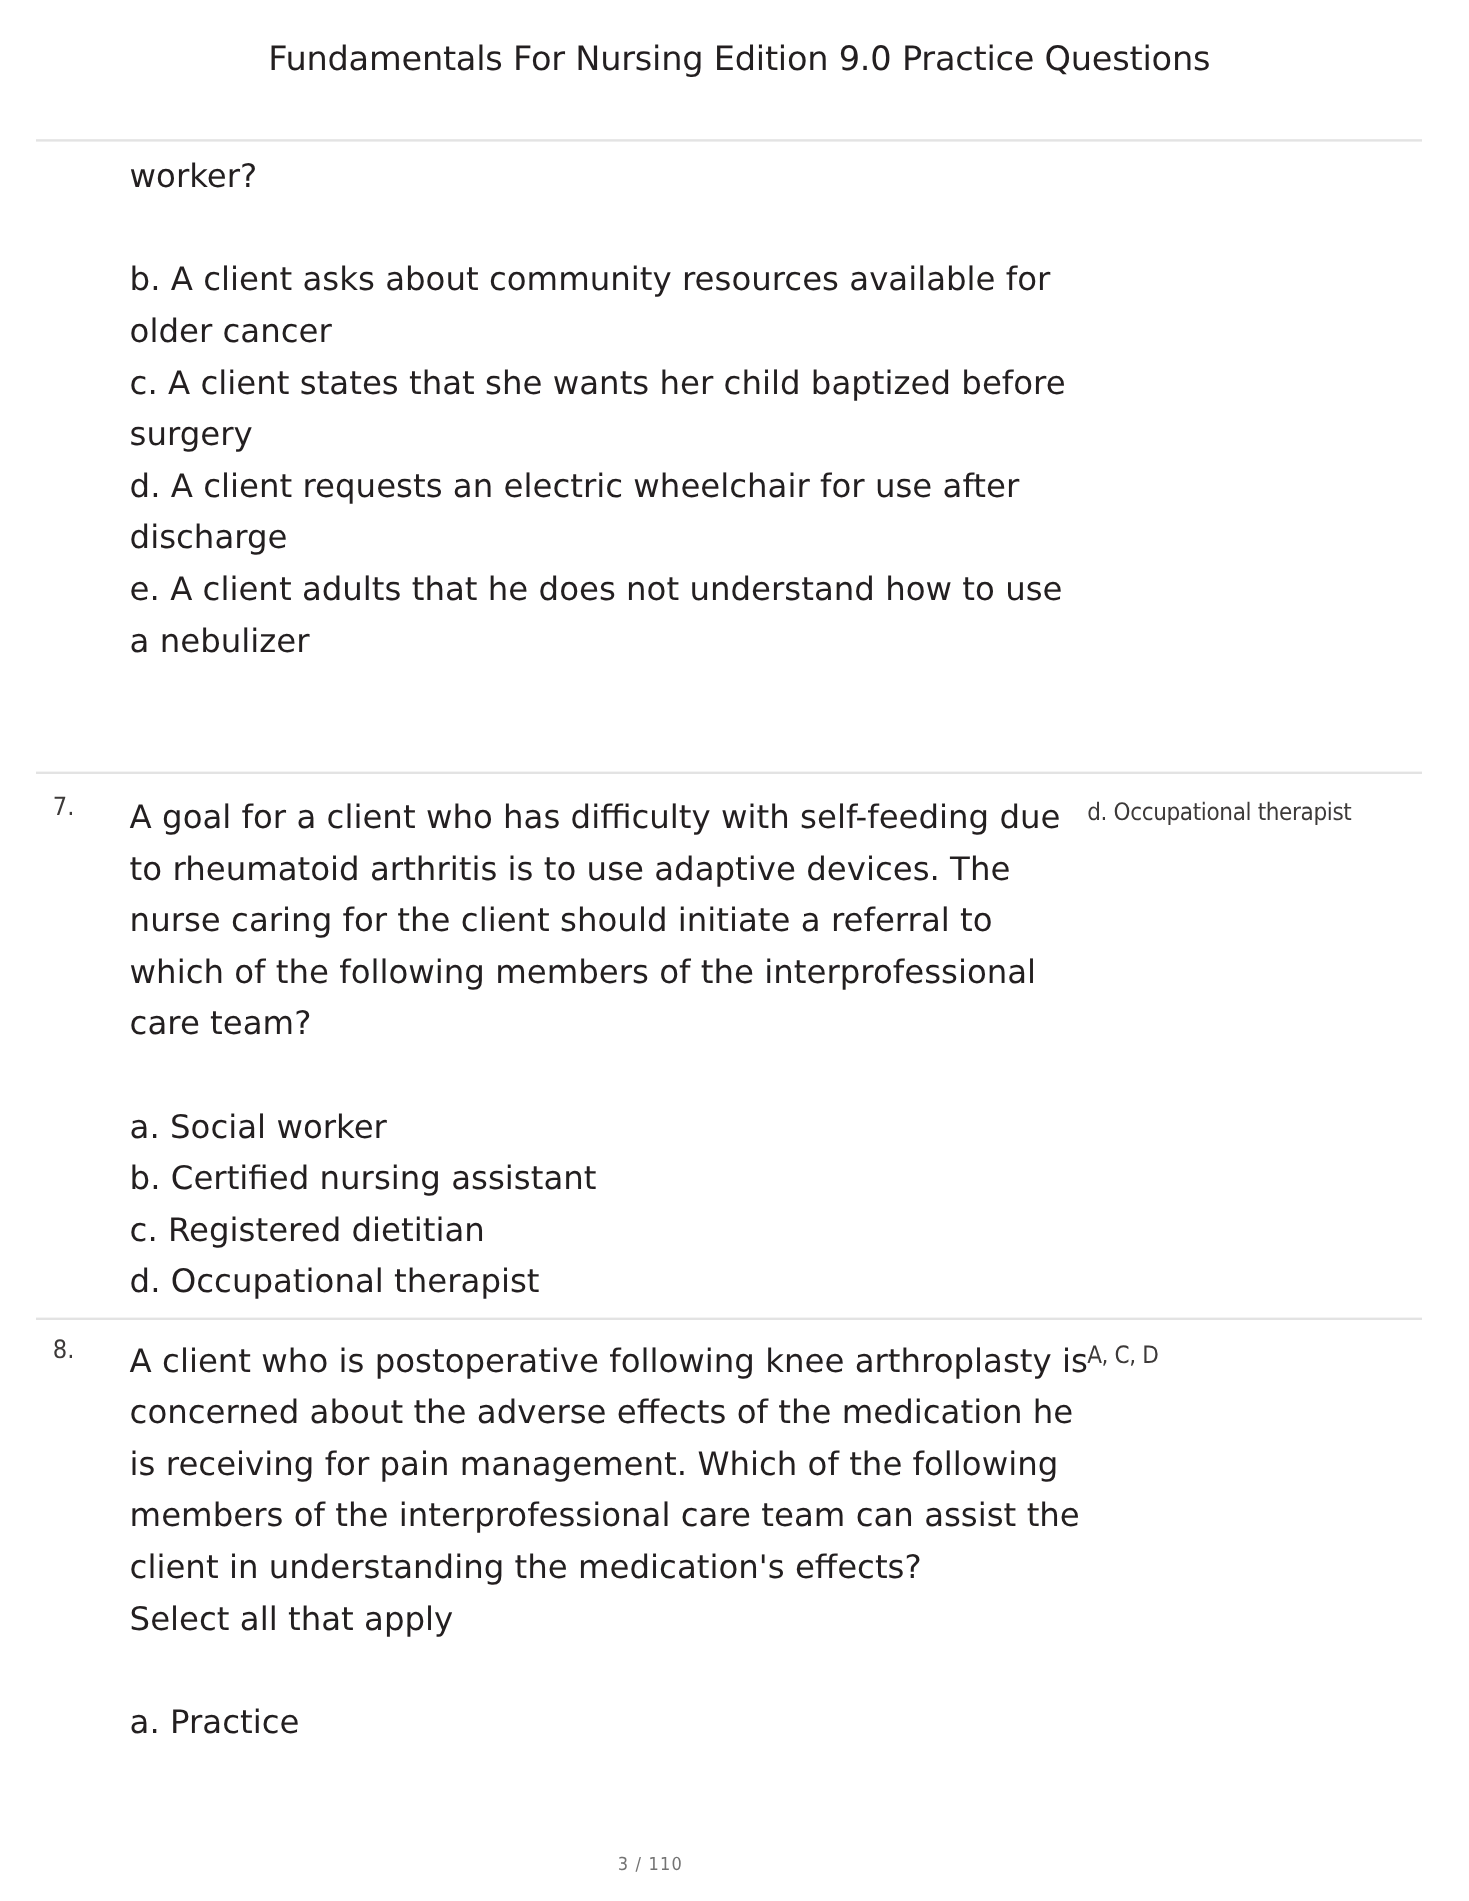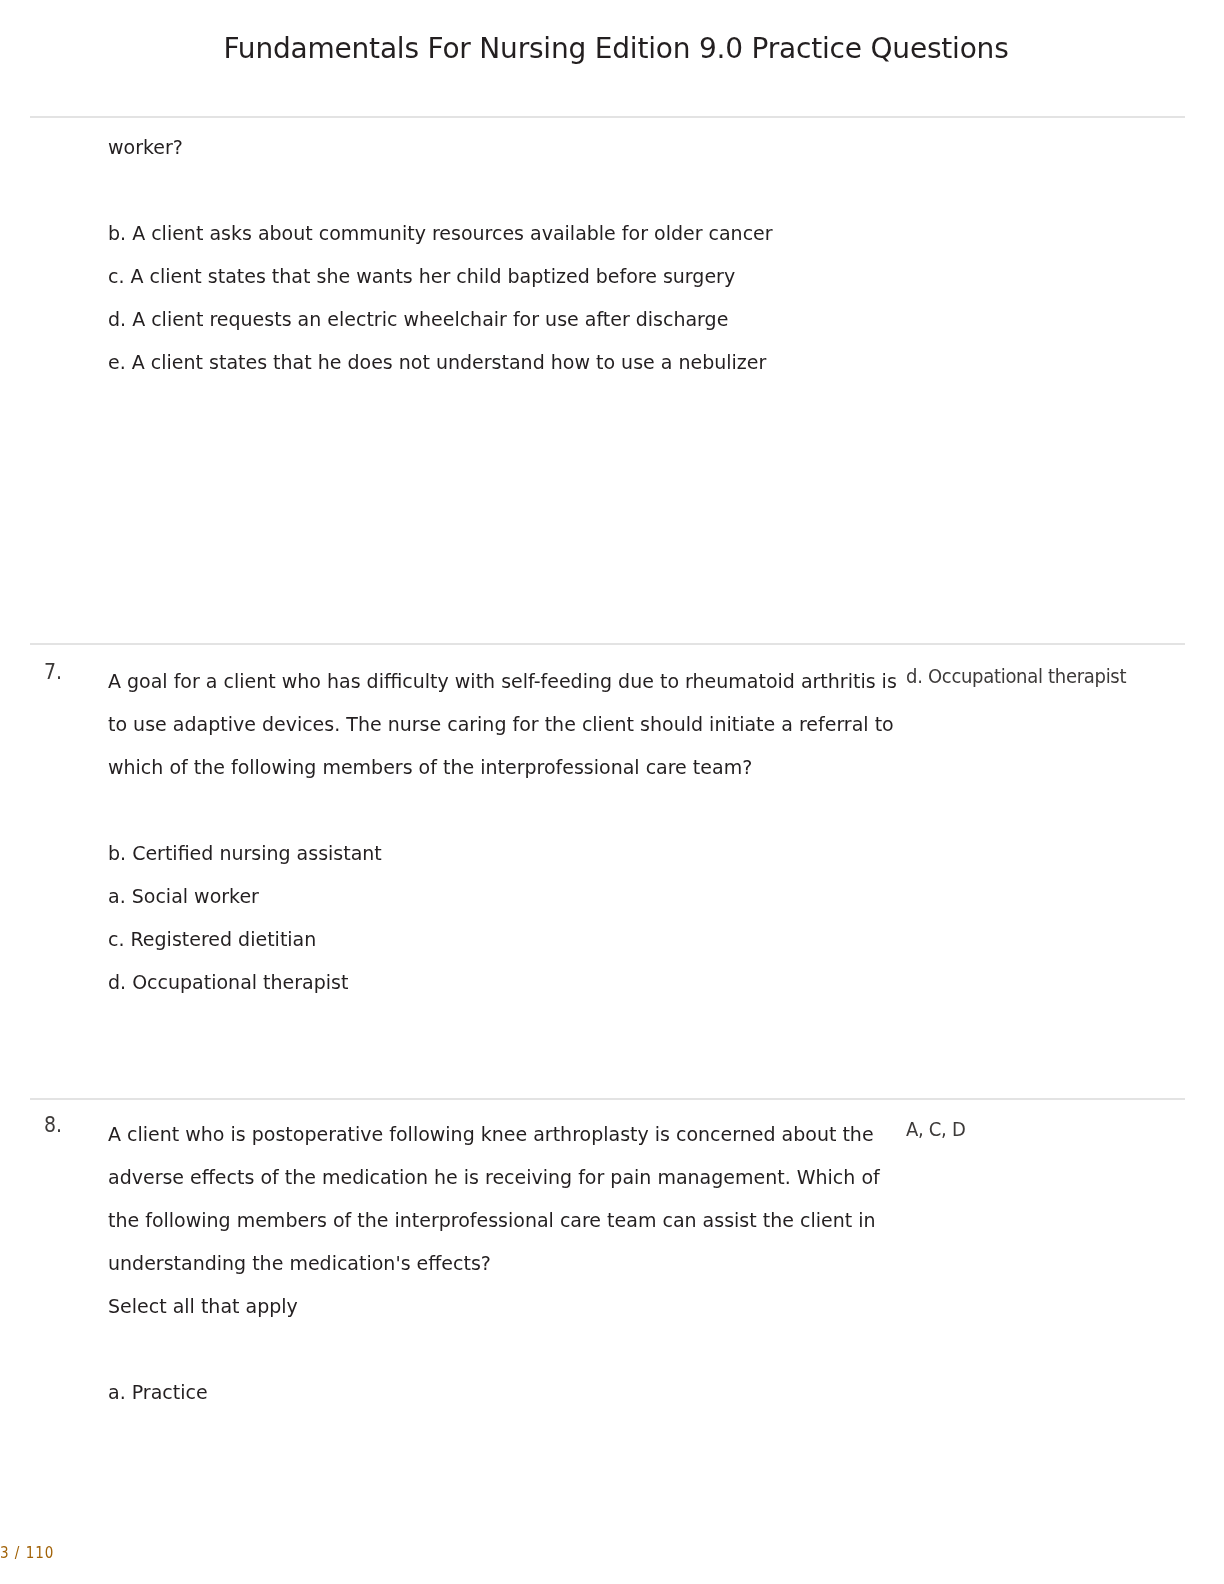--- a/index.html
+++ b/index.html
@@ -52,21 +52,21 @@
     text-align: left;
     font-size: 21px;
     color: #3d3a39;
     font-family: "DejaVu Sans Condensed", "DejaVu Sans", sans-serif;
   }
   .qbody {
     position: absolute;
     left: 78px;
     top: 0;
     width: 800px;
-    font-size: 19px;
+    font-size: 27px;
     line-height: 43px;
     color: #231f20;
   }
   .qbody p {
     margin: 0;
   }
   .spacer {
     height: 43px;
   }
   .answer {
@@ -78,56 +78,56 @@
     line-height: 28px;
     color: #3d3a39;
     font-family: "DejaVu Sans Condensed", "DejaVu Sans", sans-serif;
     letter-spacing: -0.3px;
   }
   .footer {
     position: absolute;
     bottom: 22px;
     left: 0;
     width: 1084px;
-    text-align: left;
+    text-align: center;
     font-size: 15px;
-    color: #a16207;
+    color: #737373;
     font-family: "DejaVu Sans Condensed", "DejaVu Sans", sans-serif;
     letter-spacing: 1px;
   }
 </style>
 </head>
 <body>
 
 <div class="page">
 
   <div class="doc-title">Fundamentals For Nursing Edition 9.0 Practice Questions</div>
 
   <div class="rule" style="top:116px;"></div>
 
   <div class="qblock" style="top:126px;">
     <div class="qbody">
       <p>worker?</p>
       <div class="spacer"></div>
       <p>b. A client asks about community resources available for older cancer</p>
       <p>c. A client states that she wants her child baptized before surgery</p>
       <p>d. A client requests an electric wheelchair for use after discharge</p>
-      <p>e. A client states that he does not understand how to use a nebulizer</p>
+      <p>e. A client adults that he does not understand how to use a nebulizer</p>
     </div>
   </div>
 
   <div class="rule" style="top:643px;"></div>
 
   <div class="qblock" style="top:660px;">
     <div class="qnum">7.</div>
     <div class="qbody">
       <p>A goal for a client who has difficulty with self-feeding due to rheumatoid arthritis is to use adaptive devices. The nurse caring for the client should initiate a referral to which of the following members of the interprofessional care team?</p>
       <div class="spacer"></div>
+      <p>a. Social worker</p>
       <p>b. Certified nursing assistant</p>
-      <p>a. Social worker</p>
       <p>c. Registered dietitian</p>
       <p>d. Occupational therapist</p>
     </div>
     <div class="answer">d. Occupational therapist</div>
   </div>
 
   <div class="rule" style="top:1098px;"></div>
 
   <div class="qblock" style="top:1113px;">
     <div class="qnum">8.</div>

